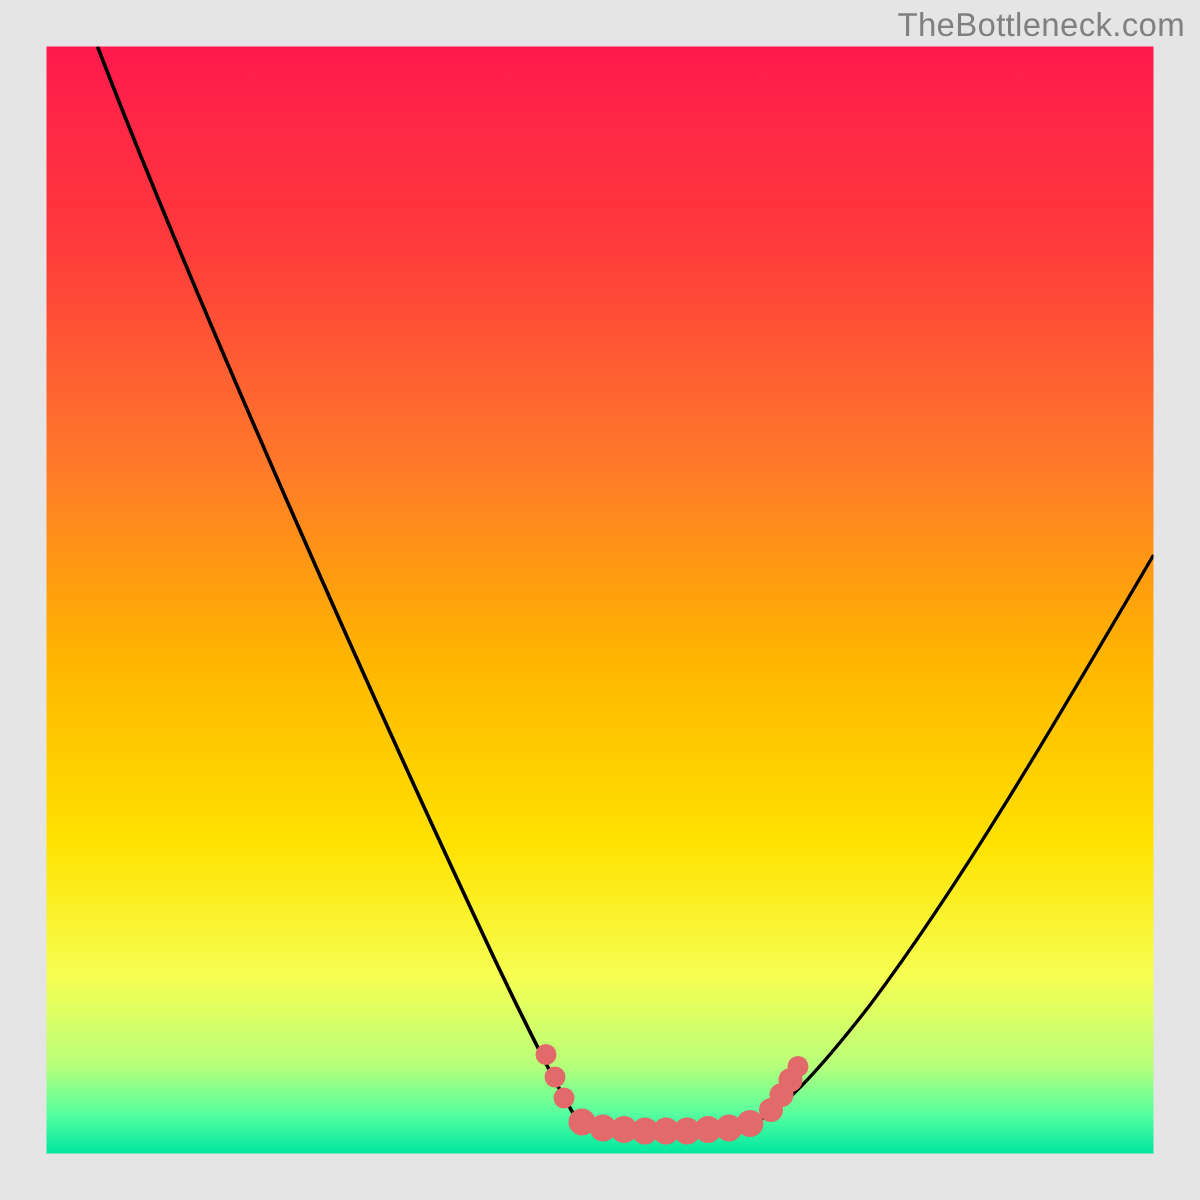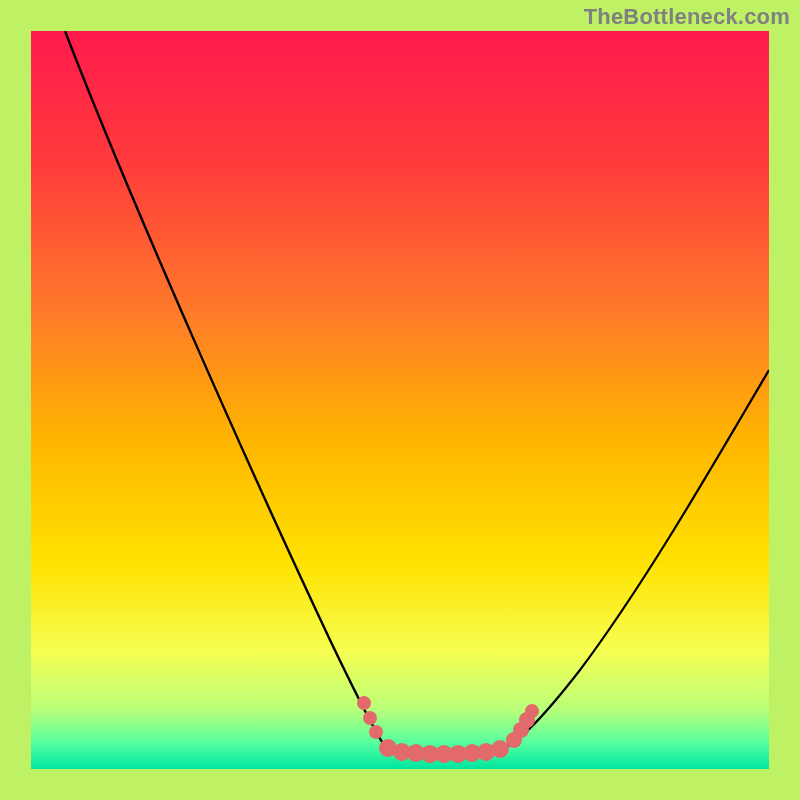--- a/index.html
+++ b/index.html
@@ -9,22 +9,21 @@
     height: 800px;
     background: #000;
     overflow: hidden;
   }
   .frame {
     position: absolute;
     left: 0;
     top: 0;
     width: 800px;
     height: 800px;
-    background: #bef264;
-    font-weight: bold;
+    background: #e5e5e5;
   }
   .watermark {
     position: absolute;
     top: 4px;
     right: 10px;
     font-family: Arial, Helvetica, sans-serif;
     font-size: 22px;
     color: #808080;
     letter-spacing: 0.2px;
   }

